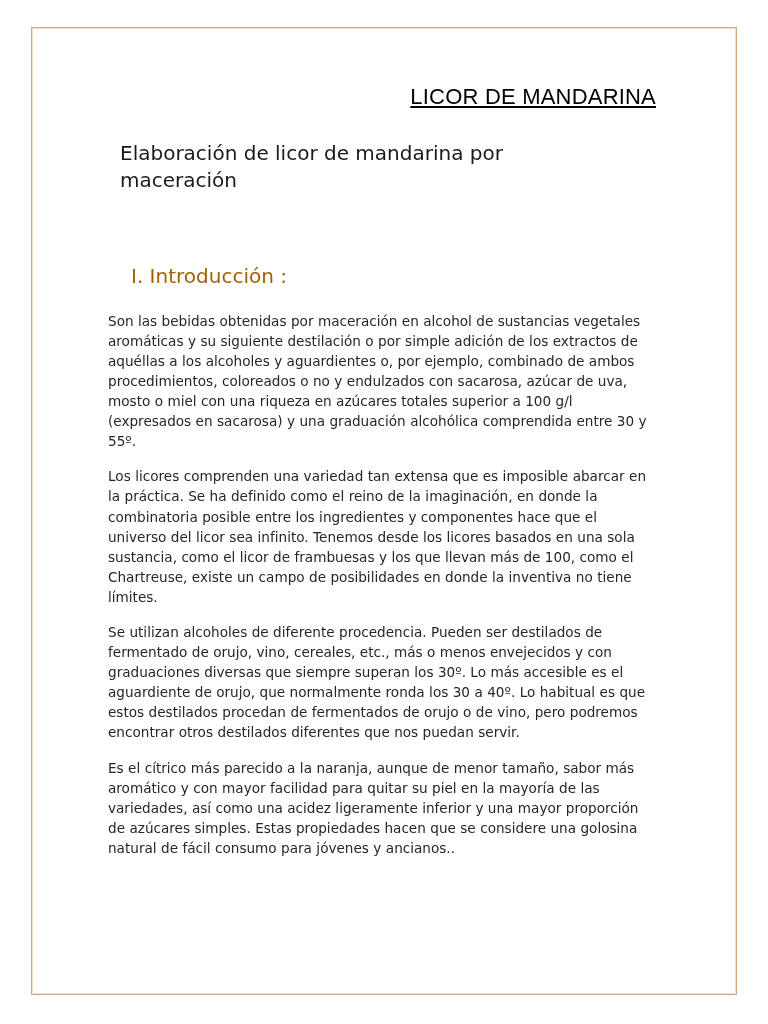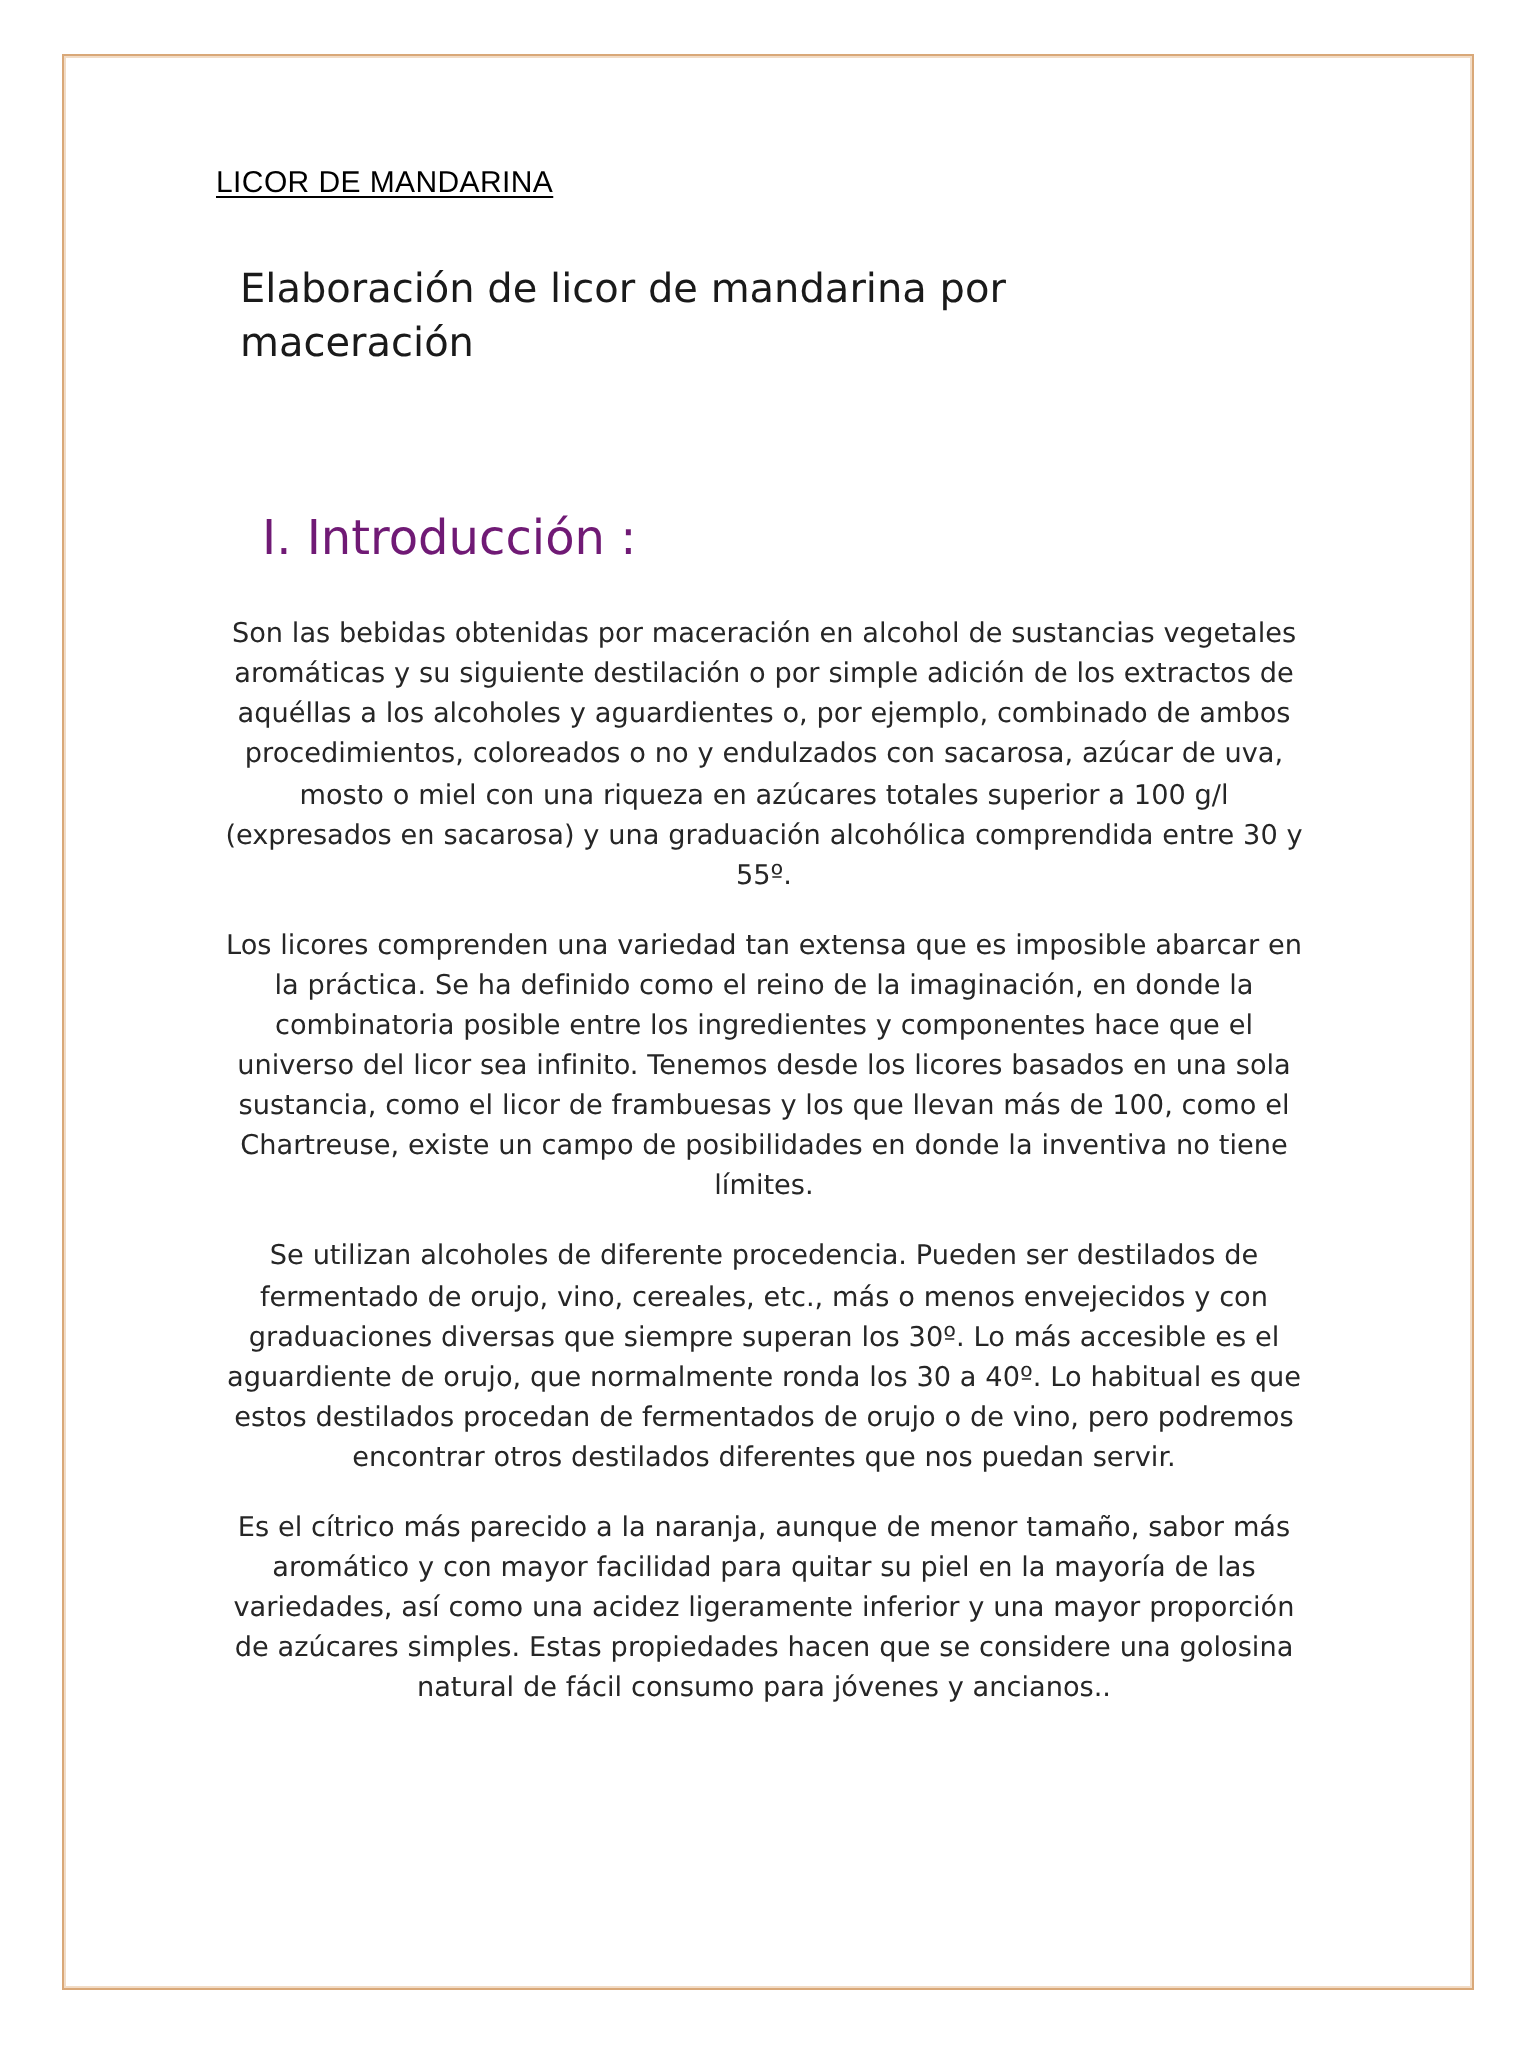--- a/index.html
+++ b/index.html
@@ -50,22 +50,22 @@
   .content {
     position: absolute;
     left: 108px;
     top: 27px;
     width: 548px;
   }
 
   .doc-title {
     margin: 0;
     padding: 0;
-    text-align: left;
-    font-size: 15px;
+    text-align: right;
+    font-size: 22px;
     font-weight: 400;
     line-height: 1.25;
     color: #000000;
     letter-spacing: 0.2px;
     padding-top: 56px;
     font-family: "Liberation Sans", "DejaVu Sans", sans-serif;
   }
   .doc-title span {
     text-decoration: underline;
     text-underline-offset: 2px;
@@ -79,38 +79,38 @@
     line-height: 1.38;
     color: #1a1a1a;
     padding-top: 17px;
     max-width: 470px;
     font-family: "DejaVu Sans", "Liberation Sans", sans-serif;
   }
 
   .section-heading {
     margin: 0;
     padding: 0;
-    font-size: 24px;
+    font-size: 20px;
     font-weight: 400;
     line-height: 1.3;
-    color: #701a75;
+    color: #a16207;
     padding-top: 56px;
     padding-left: 23px;
   }
 
   .body-copy {
     padding-top: 22px;
   }
   .body-copy p {
     margin: 0 0 15px 0;
     padding: 0;
     font-size: 13.6px;
     line-height: 20.1px;
     color: #262626;
-    text-align: center;
+    text-align: left;
     word-spacing: 0.1px;
   }
   .body-copy p:last-child {
     margin-bottom: 4px;
   }
 </style>
 </head>
 <body>
 
 <div class="page">

